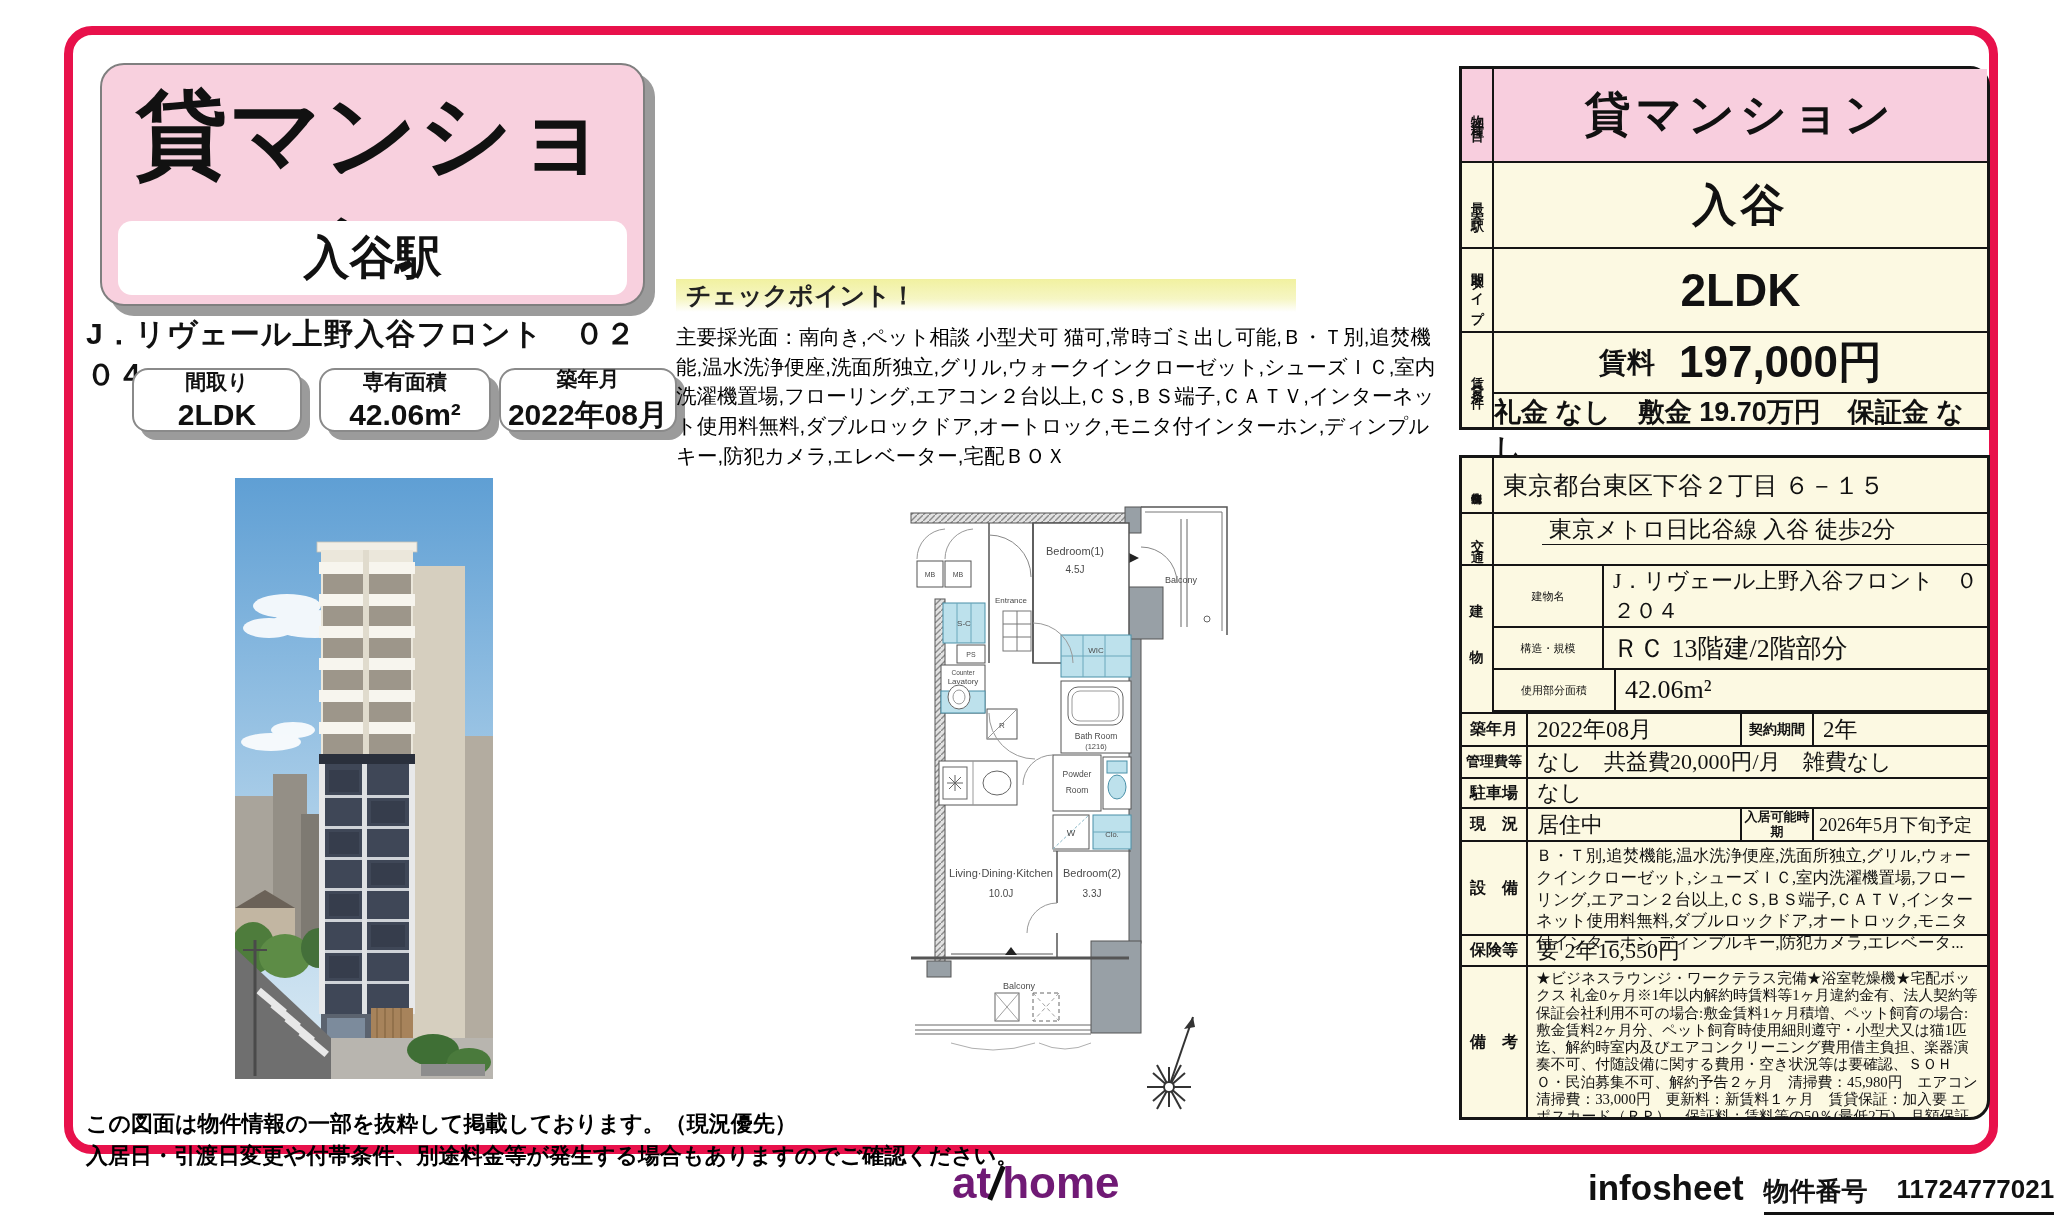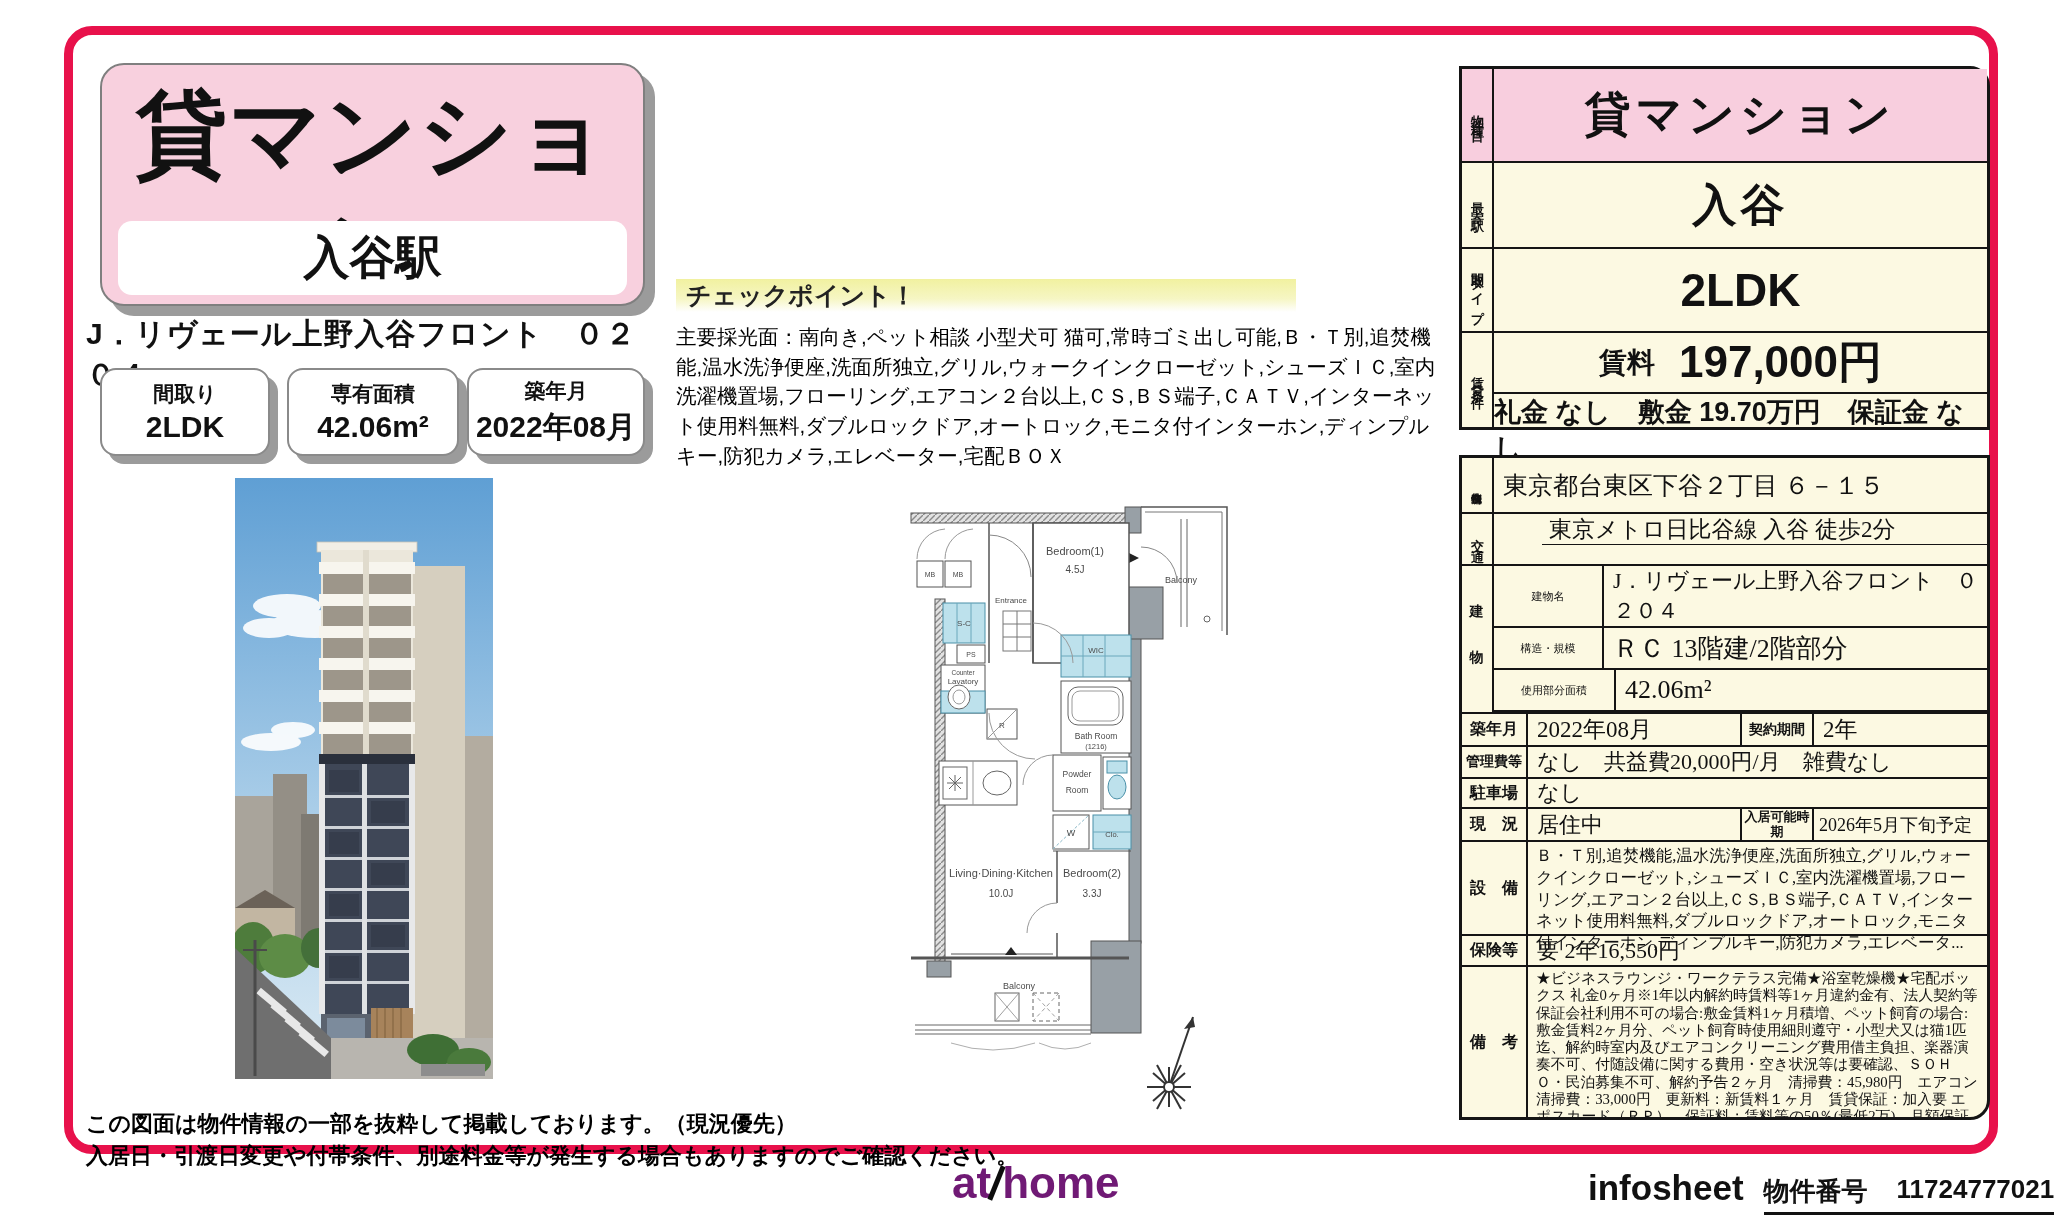--- a/index.html
+++ b/index.html
@@ -10,23 +10,23 @@
 
   
   .title-box{position:absolute;left:100px;top:63px;width:545px;height:243px;background:#f8d0de;
              border:2px solid #7f7f7f;border-radius:24px;box-shadow:10px 10px 0 #9b9b9b;box-sizing:border-box;}
   .title-box .big{position:absolute;left:0;right:0;top:12px;text-align:center;font-size:92px;
                   font-weight:bold;letter-spacing:1px;line-height:1.25;}
   .title-box .station{position:absolute;left:16px;right:16px;bottom:9px;height:74px;background:#fff;
                   border-radius:14px;display:flex;align-items:center;justify-content:center;
                   font-size:46px;font-weight:bold;}
   .prop-name{position:absolute;left:86px;top:314px;width:566px;font-size:30px;font-weight:bold;letter-spacing:1px;}
-  .spec-box{position:absolute;top:368px;height:88px;background:#fff;border:2px solid #8a8a8a;border-radius:16px;
+  .spec-box{position:absolute;top:368px;height:64px;background:#fff;border:2px solid #8a8a8a;border-radius:16px;
             box-shadow:8px 8px 0 #9b9b9b;box-sizing:border-box;display:flex;flex-direction:column;
-            align-items:center;justify-content:center;gap:2px;}
+            align-items:center;justify-content:center;gap:2px;margin-left:32px;}
   .spec-box .lab{font-size:21px;font-weight:bold;}
   .spec-box .val{font-size:30px;font-weight:bold;}
   .sb1{left:100px;width:170px;} .sb2{left:287px;width:172px;} .sb3{left:467px;width:178px;}
 
   
   .cp-band{position:absolute;left:676px;top:279px;width:620px;height:33px;
            background:linear-gradient(180deg,#f1f1a0 0%,#f6f6c4 60%,#ffffff 100%);
            display:flex;align-items:center;padding-left:10px;box-sizing:border-box;
            font-size:25px;font-weight:bold;color:#222;}
   .cp-body{position:absolute;left:676px;top:322px;width:770px;font-size:20.5px;line-height:1.45;

